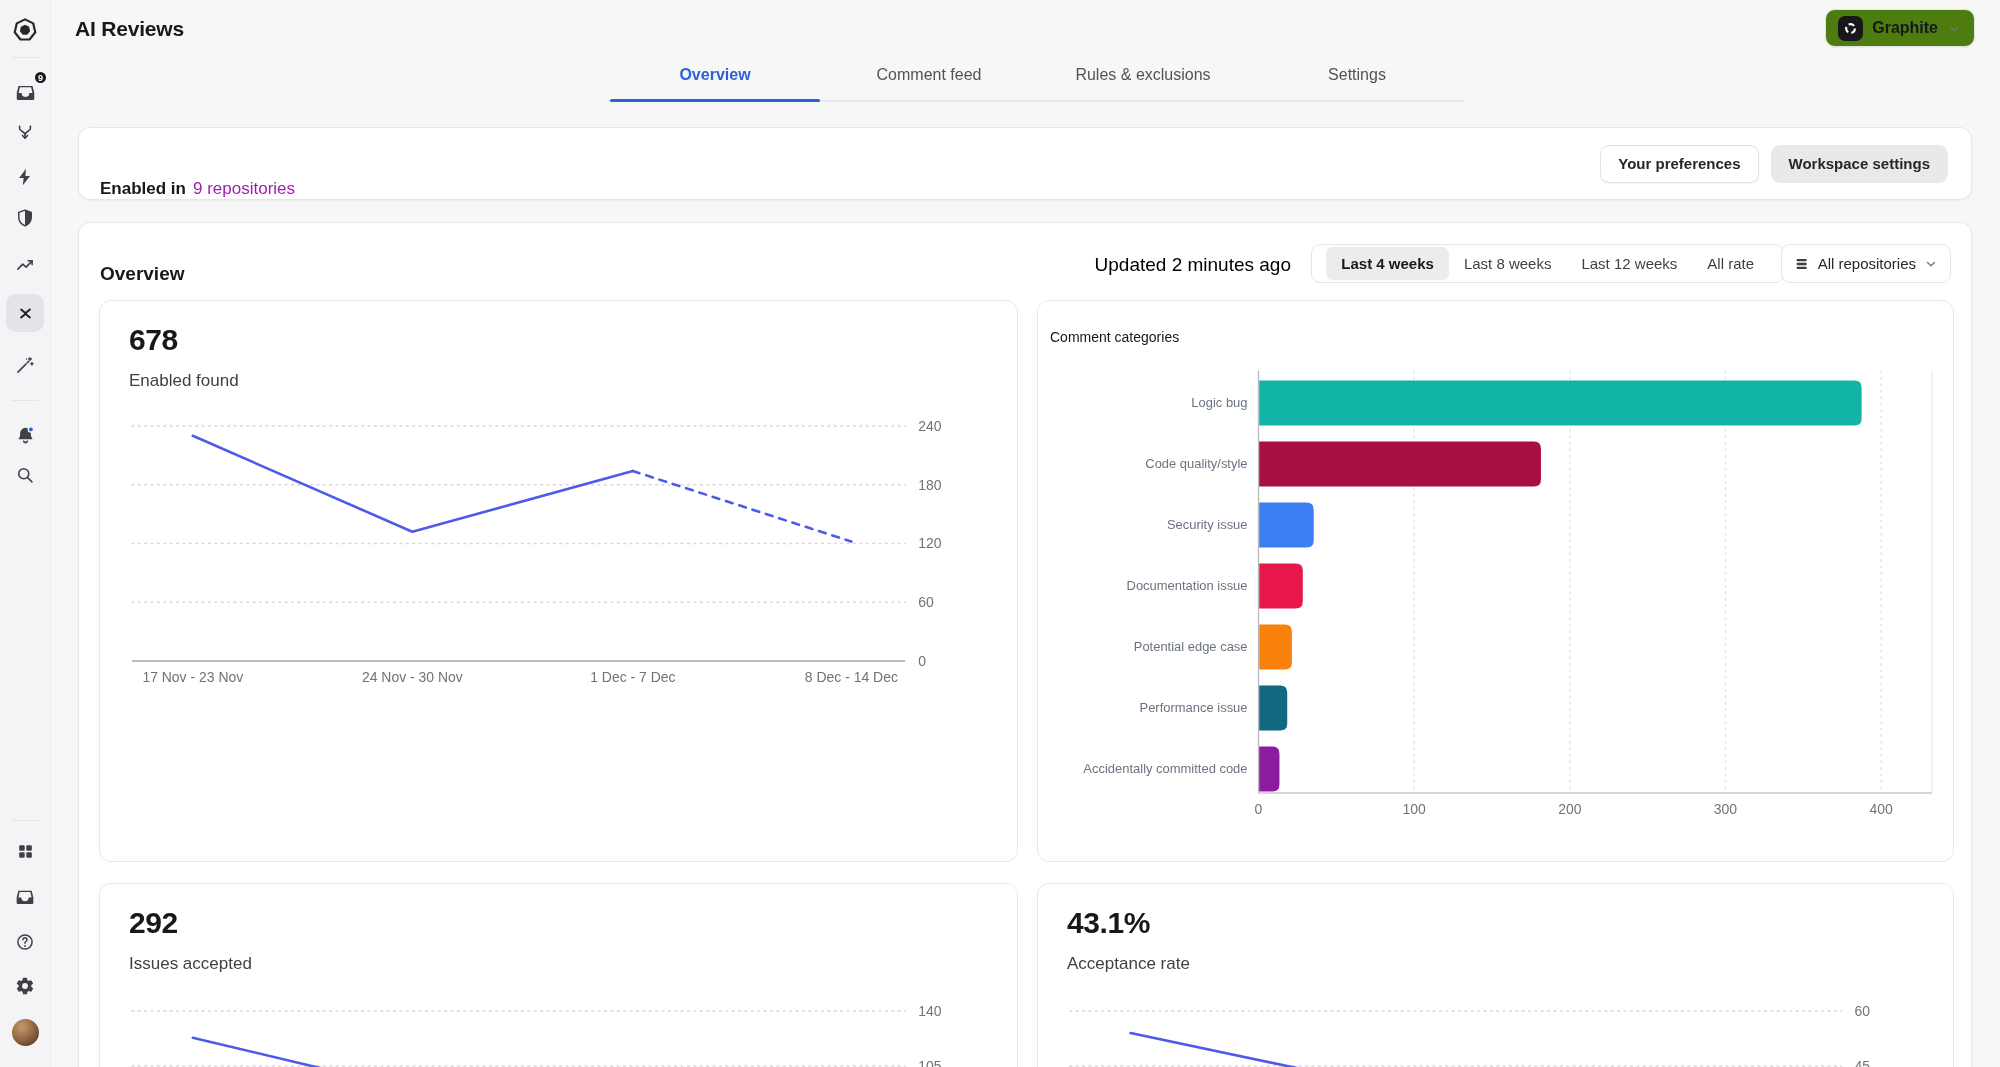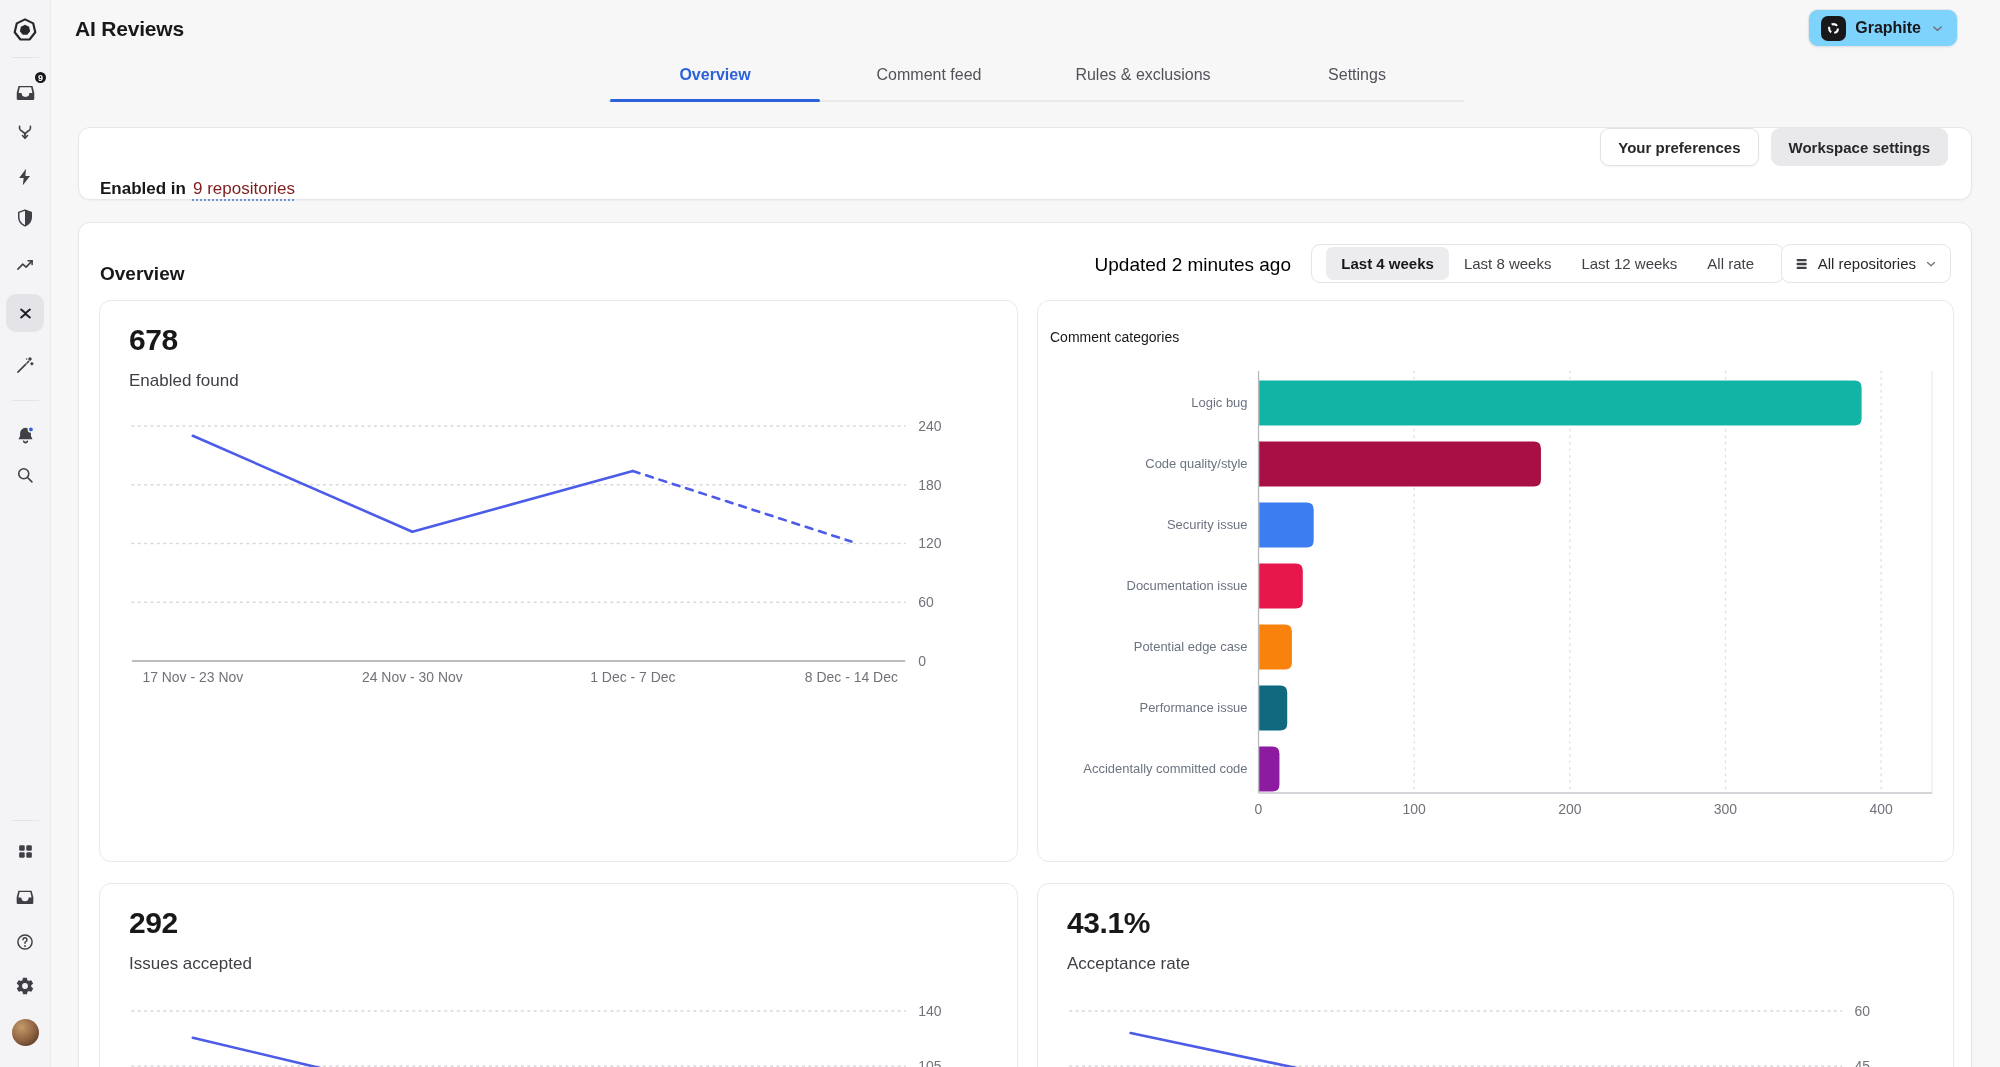--- a/index.html
+++ b/index.html
@@ -14,42 +14,42 @@
   .sb-icon.selected{background:#e3e3e8;border-radius:10px;width:38px;height:38px;}
   .sb-divider{position:absolute;left:12px;width:27px;height:1px;background:#e4e4e7;}
   .badge{position:absolute;top:-4px;right:-5px;min-width:15px;height:15px;border-radius:8px;background:#18181b;
     color:#fff;font-size:9px;font-weight:700;display:flex;align-items:center;justify-content:center;
     border:2px solid #f4f4f6;padding:0 2px;}
   .avatar{width:27px;height:27px;border-radius:50%;
     background:radial-gradient(circle at 35% 30%, #c79a6b, #8a5f3e 55%, #4c3423 92%);}
 
   
   .app-title{position:absolute;left:75px;top:17px;font-size:21px;font-weight:700;letter-spacing:-0.2px;}
-  .workspace-btn{position:absolute;right:42px;top:9px;height:38px;background:#7dd3fc;border:1px solid #e4e4e7;
+  .workspace-btn{position:absolute;right:25px;top:9px;height:38px;background:#4d7c0f;border:1px solid #e4e4e7;
     border-radius:10px;display:flex;align-items:center;gap:9px;padding:0 12px;cursor:pointer;
     box-shadow:0 1px 2px rgba(20,20,25,.05);}
   .ws-logo{width:25px;height:25px;border-radius:7px;background:#18181b;display:flex;align-items:center;justify-content:center;}
   .ws-label{font-size:16px;font-weight:600;color:#18181b;}
 
   
   .tabs{position:absolute;left:608px;top:64px;width:856px;height:38px;display:flex;}
   .tabs .rail{position:absolute;left:0;right:0;bottom:0;height:2px;background:#e9e9eb;border-radius:2px;}
   .tab{width:214px;text-align:center;font-size:16px;color:#52525b;cursor:pointer;position:relative;padding-top:2px;}
   .tab.active{color:#2b62d9;font-weight:600;}
   .tab.active .tab-bar{position:absolute;left:2px;right:2px;bottom:0;height:3px;background:#2b62d9;border-radius:3px;z-index:1;}
 
   
   .card{position:absolute;background:#fff;border:1px solid #e7e7ea;border-radius:12px;
     box-shadow:0 1px 2px rgba(16,16,20,.04);}
   .banner-card{left:78px;top:127px;width:1894px;height:73px;}
   .banner-text{position:absolute;left:21px;top:0;height:100%;display:flex;align-items:flex-end;gap:7px;font-size:17px;}
   .banner-prefix{font-weight:700;color:#18181b;}
-  .banner-link{color:#7f1d1d;cursor:pointer;text-decoration:underline;text-decoration-style:dotted;
+  .banner-link{color:#a21caf;cursor:pointer;text-decoration-style:dotted;
     text-decoration-thickness:1.5px;text-decoration-color:rgba(43,98,217,.65);text-underline-offset:5px;}
-  .banner-actions{position:absolute;right:23px;top:0;height:100%;display:flex;gap:12px;}
+  .banner-actions{position:absolute;right:23px;top:0;height:100%;display:flex;align-items:center;gap:12px;}
   .btn{height:38px;border-radius:9px;font-size:15px;font-weight:600;display:flex;align-items:center;
     padding:0 17px;cursor:pointer;color:#27272a;font-family:inherit;}
   .btn.ghost{background:#fff;border:1px solid #e2e2e5;box-shadow:0 1px 2px rgba(20,20,25,.05);}
   .btn.gray{background:#e9e9eb;border:1px solid transparent;}
 
   .overview-card{left:78px;top:222px;width:1894px;height:900px;}
   .ov-heading{position:absolute;left:21px;top:24px;font-size:19px;font-weight:700;}
   .updated{position:absolute;right:680px;top:31px;font-size:19px;color:#000000;}
   .segmented{position:absolute;right:187px;top:21px;height:39px;background:#fff;border:1px solid #e5e5e8;
     border-radius:9px;display:flex;align-items:center;padding:0 14px;}

